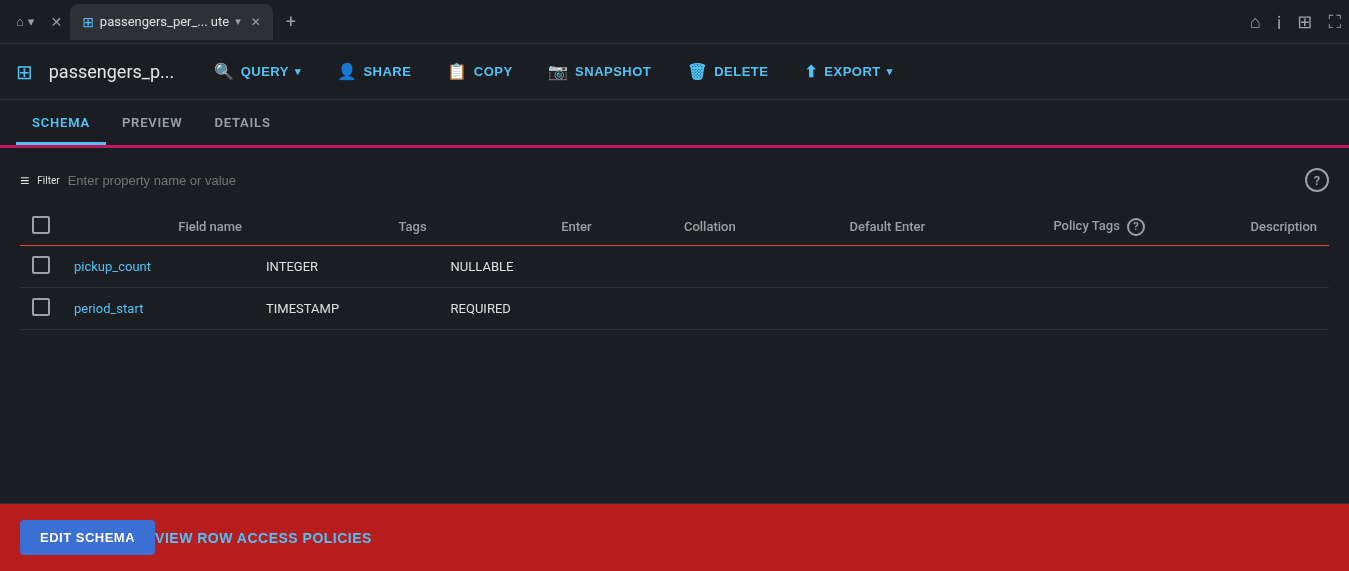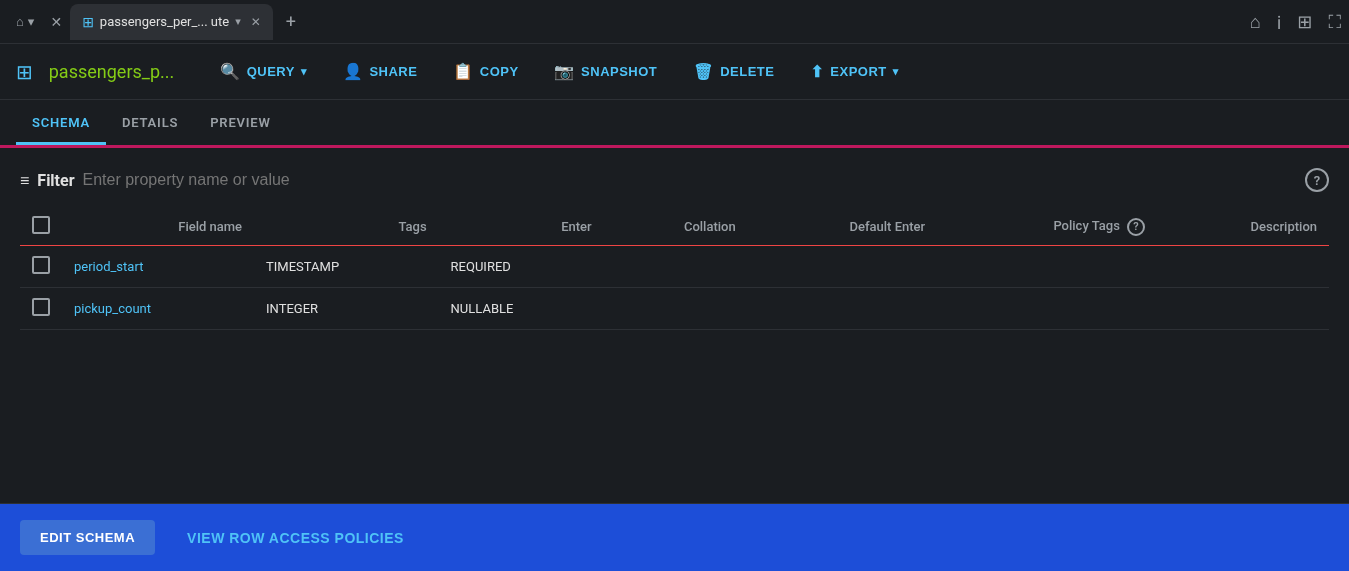--- a/index.html
+++ b/index.html
@@ -89,24 +89,24 @@
       padding: 0 16px;
       border-bottom: 1px solid #2d3035;
       gap: 8px;
     }
     .table-icon {
       color: #4fc3f7;
       font-size: 20px;
       margin-right: 8px;
     }
     .table-title {
-      color: #84cc16;
+      color: #e5e5e5;
       font-size: 18px;
       font-weight: 400;
-      margin-right: 24px;
+      margin-right: 18px;
       min-width: 120px;
     }
     .toolbar-btn {
       display: flex;
       align-items: center;
       gap: 6px;
       padding: 6px 14px;
       border: none;
       background: transparent;
       color: #4fc3f7;
@@ -157,29 +157,29 @@
       align-items: center;
       margin-bottom: 16px;
       gap: 8px;
     }
     .filter-icon {
       color: #e0e0e0;
       font-size: 16px;
     }
     .filter-label {
       color: #e0e0e0;
-      font-weight: 700;
-      font-size: 16px;
+      font-weight: 400;
+      font-size: 10px;
     }
     .filter-input {
       background: transparent;
       border: none;
       outline: none;
       color: #14b8a6;
-      font-size: 16px;
+      font-size: 13px;
       width: 300px;
     }
     .filter-help {
       margin-left: auto;
       width: 24px;
       height: 24px;
       border-radius: 50%;
       border: 2px solid #9aa0a6;
       display: flex;
       align-items: center;
@@ -239,22 +239,22 @@
 
     
     .bottom-bar {
       position: absolute;
       bottom: 0;
       left: 0;
       right: 0;
       display: flex;
       align-items: center;
       padding: 16px 20px;
-      gap: 32px;
-      background: #1d4ed8;
+      gap: 0;
+      background: #b91c1c;
       border-top: 1px solid #2d3035;
     }
     .edit-schema-btn {
       background: #3b6fd4;
       color: #fff;
       border: none;
       padding: 10px 20px;
       font-size: 13px;
       font-weight: 600;
       letter-spacing: 0.5px;
@@ -329,22 +329,22 @@
 
   <button class="toolbar-btn">
     <span class="btn-icon">⬆</span>
     <span>EXPORT</span>
     <span style="font-size:11px;">▾</span>
   </button>
 </div>
 
 <div class="content-tabs">
   <div class="content-tab active">SCHEMA</div>
+  <div class="content-tab">PREVIEW</div>
   <div class="content-tab">DETAILS</div>
-  <div class="content-tab">PREVIEW</div>
 </div>
 
 <div class="main-content">
 
   <div class="filter-row">
     <span class="filter-icon">≡</span>
     <span class="filter-label">Filter</span>
     <input class="filter-input" type="text" placeholder="Enter property name or value" style="">
     <div class="filter-help">?</div>
   </div>
@@ -366,38 +366,38 @@
         </th>
         <th>Description</th>
       </tr>
     </thead>
     <tbody>
       <tr>
         <td>
           <span class="checkbox"></span>
         </td>
         <td>
-          <a class="field-link">period_start</a>
+          <a class="field-link">pickup_count</a>
         </td>
-        <td>TIMESTAMP</td>
-        <td>REQUIRED</td>
+        <td>INTEGER</td>
+        <td>NULLABLE</td>
         <td></td>
         <td></td>
         <td></td>
         <td></td>
       </tr>
       <tr>
         <td>
           <span class="checkbox"></span>
         </td>
         <td>
-          <a class="field-link">pickup_count</a>
+          <a class="field-link">period_start</a>
         </td>
-        <td>INTEGER</td>
-        <td>NULLABLE</td>
+        <td>TIMESTAMP</td>
+        <td>REQUIRED</td>
         <td></td>
         <td></td>
         <td></td>
         <td></td>
       </tr>
     </tbody>
   </table>
 </div>
 
 <div class="bottom-bar">

